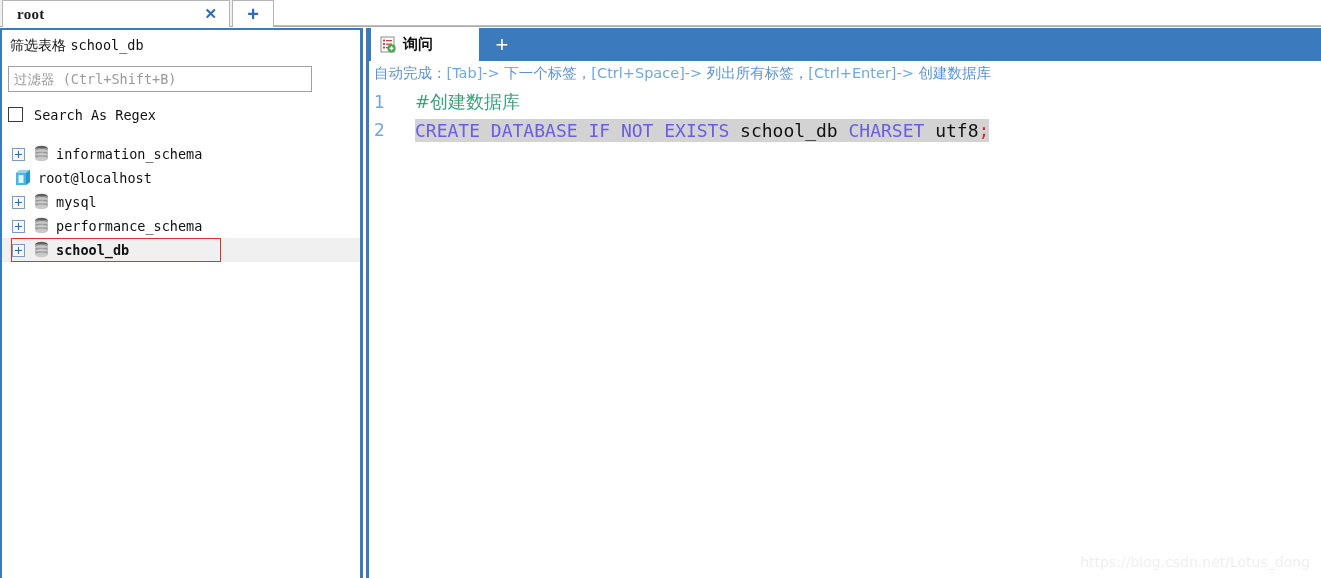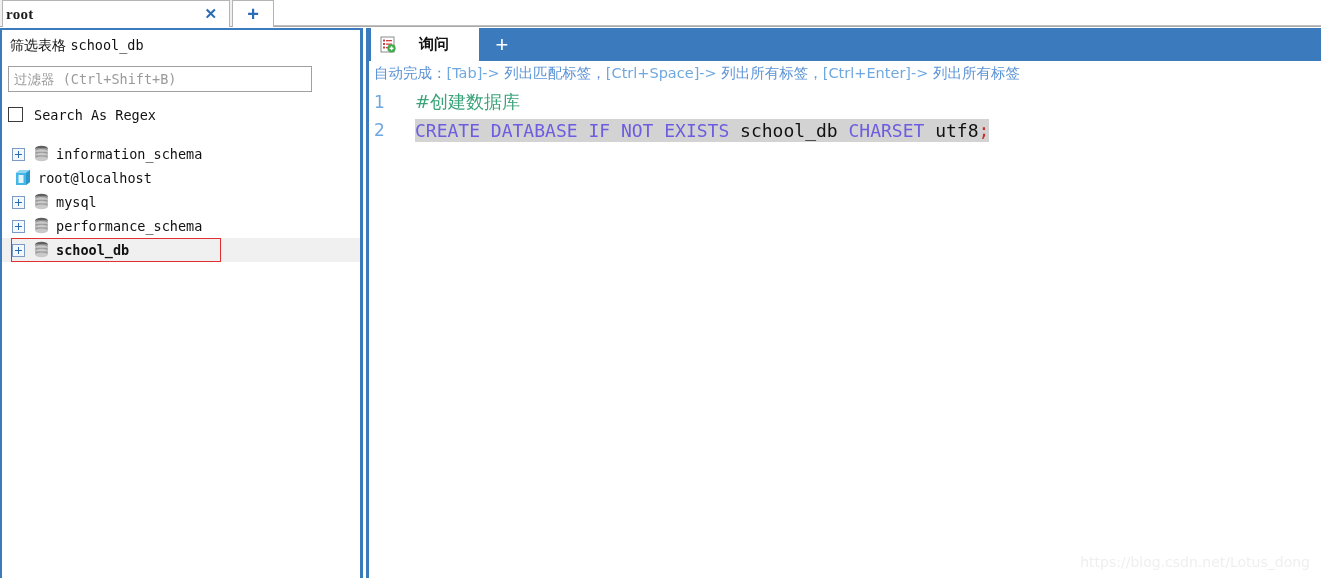--- a/index.html
+++ b/index.html
@@ -42,21 +42,21 @@
     border-top: 1px solid #b4b4b4;
     box-sizing: border-box;
     display: flex;
     align-items: center;
   }
   .conn-tab-label {
     font-family: "Liberation Serif", serif;
     font-weight: bold;
     font-size: 15px;
     color: #1a1a1a;
-    margin-left: 3px;
+    margin-left: 14px;
     letter-spacing: 0.3px;
   }
   .conn-tab-close {
     position: absolute;
     right: 12px; top: 3px;
     font-size: 15px;
     font-weight: bold;
     color: #2b6cb5;
     cursor: pointer;
     line-height: 20px;
@@ -257,21 +257,21 @@
     background: #ffffff;
     display: flex;
     align-items: center;
     box-sizing: border-box;
   }
   .query-tab-label {
     font-family: "DejaVu Sans", sans-serif;
     font-weight: bold;
     font-size: 15px;
     color: #111111;
-    margin-left: 22px;
+    margin-left: 6px;
   }
   .query-icon {
     margin-left: 9px;
     width: 17px;
     height: 17px;
     flex: none;
   }
   .tab-add-btn {
     position: absolute;
     left: 120px; top: 4px;
@@ -481,21 +481,21 @@
           </svg>
         </span>
         <span class="query-tab-label">询问</span>
       </div>
       <div class="tab-add-btn">
         <span class="plus-white">+</span>
       </div>
     </div>
 
     <div class="hint-bar">
-      <span>自动完成：</span><span class="hint-key">[Tab]-&gt;</span><span> 列出匹配标签，</span><span class="hint-key">[Ctrl+Space]-&gt;</span><span> 列出所有标签，</span><span class="hint-key">[Ctrl+Enter]-&gt;</span><span> 列出所有标签</span>
+      <span>自动完成：</span><span class="hint-key">[Tab]-&gt;</span><span> 下一个标签，</span><span class="hint-key">[Ctrl+Space]-&gt;</span><span> 列出所有标签，</span><span class="hint-key">[Ctrl+Enter]-&gt;</span><span> 创建数据库</span>
     </div>
 
     <div class="code-area">
 
       <div class="code-line">
         <span class="lineno">1</span>
         <span class="code-text"><span class="comment">#创建数据库</span></span>
       </div>
 
       <div class="code-line">

